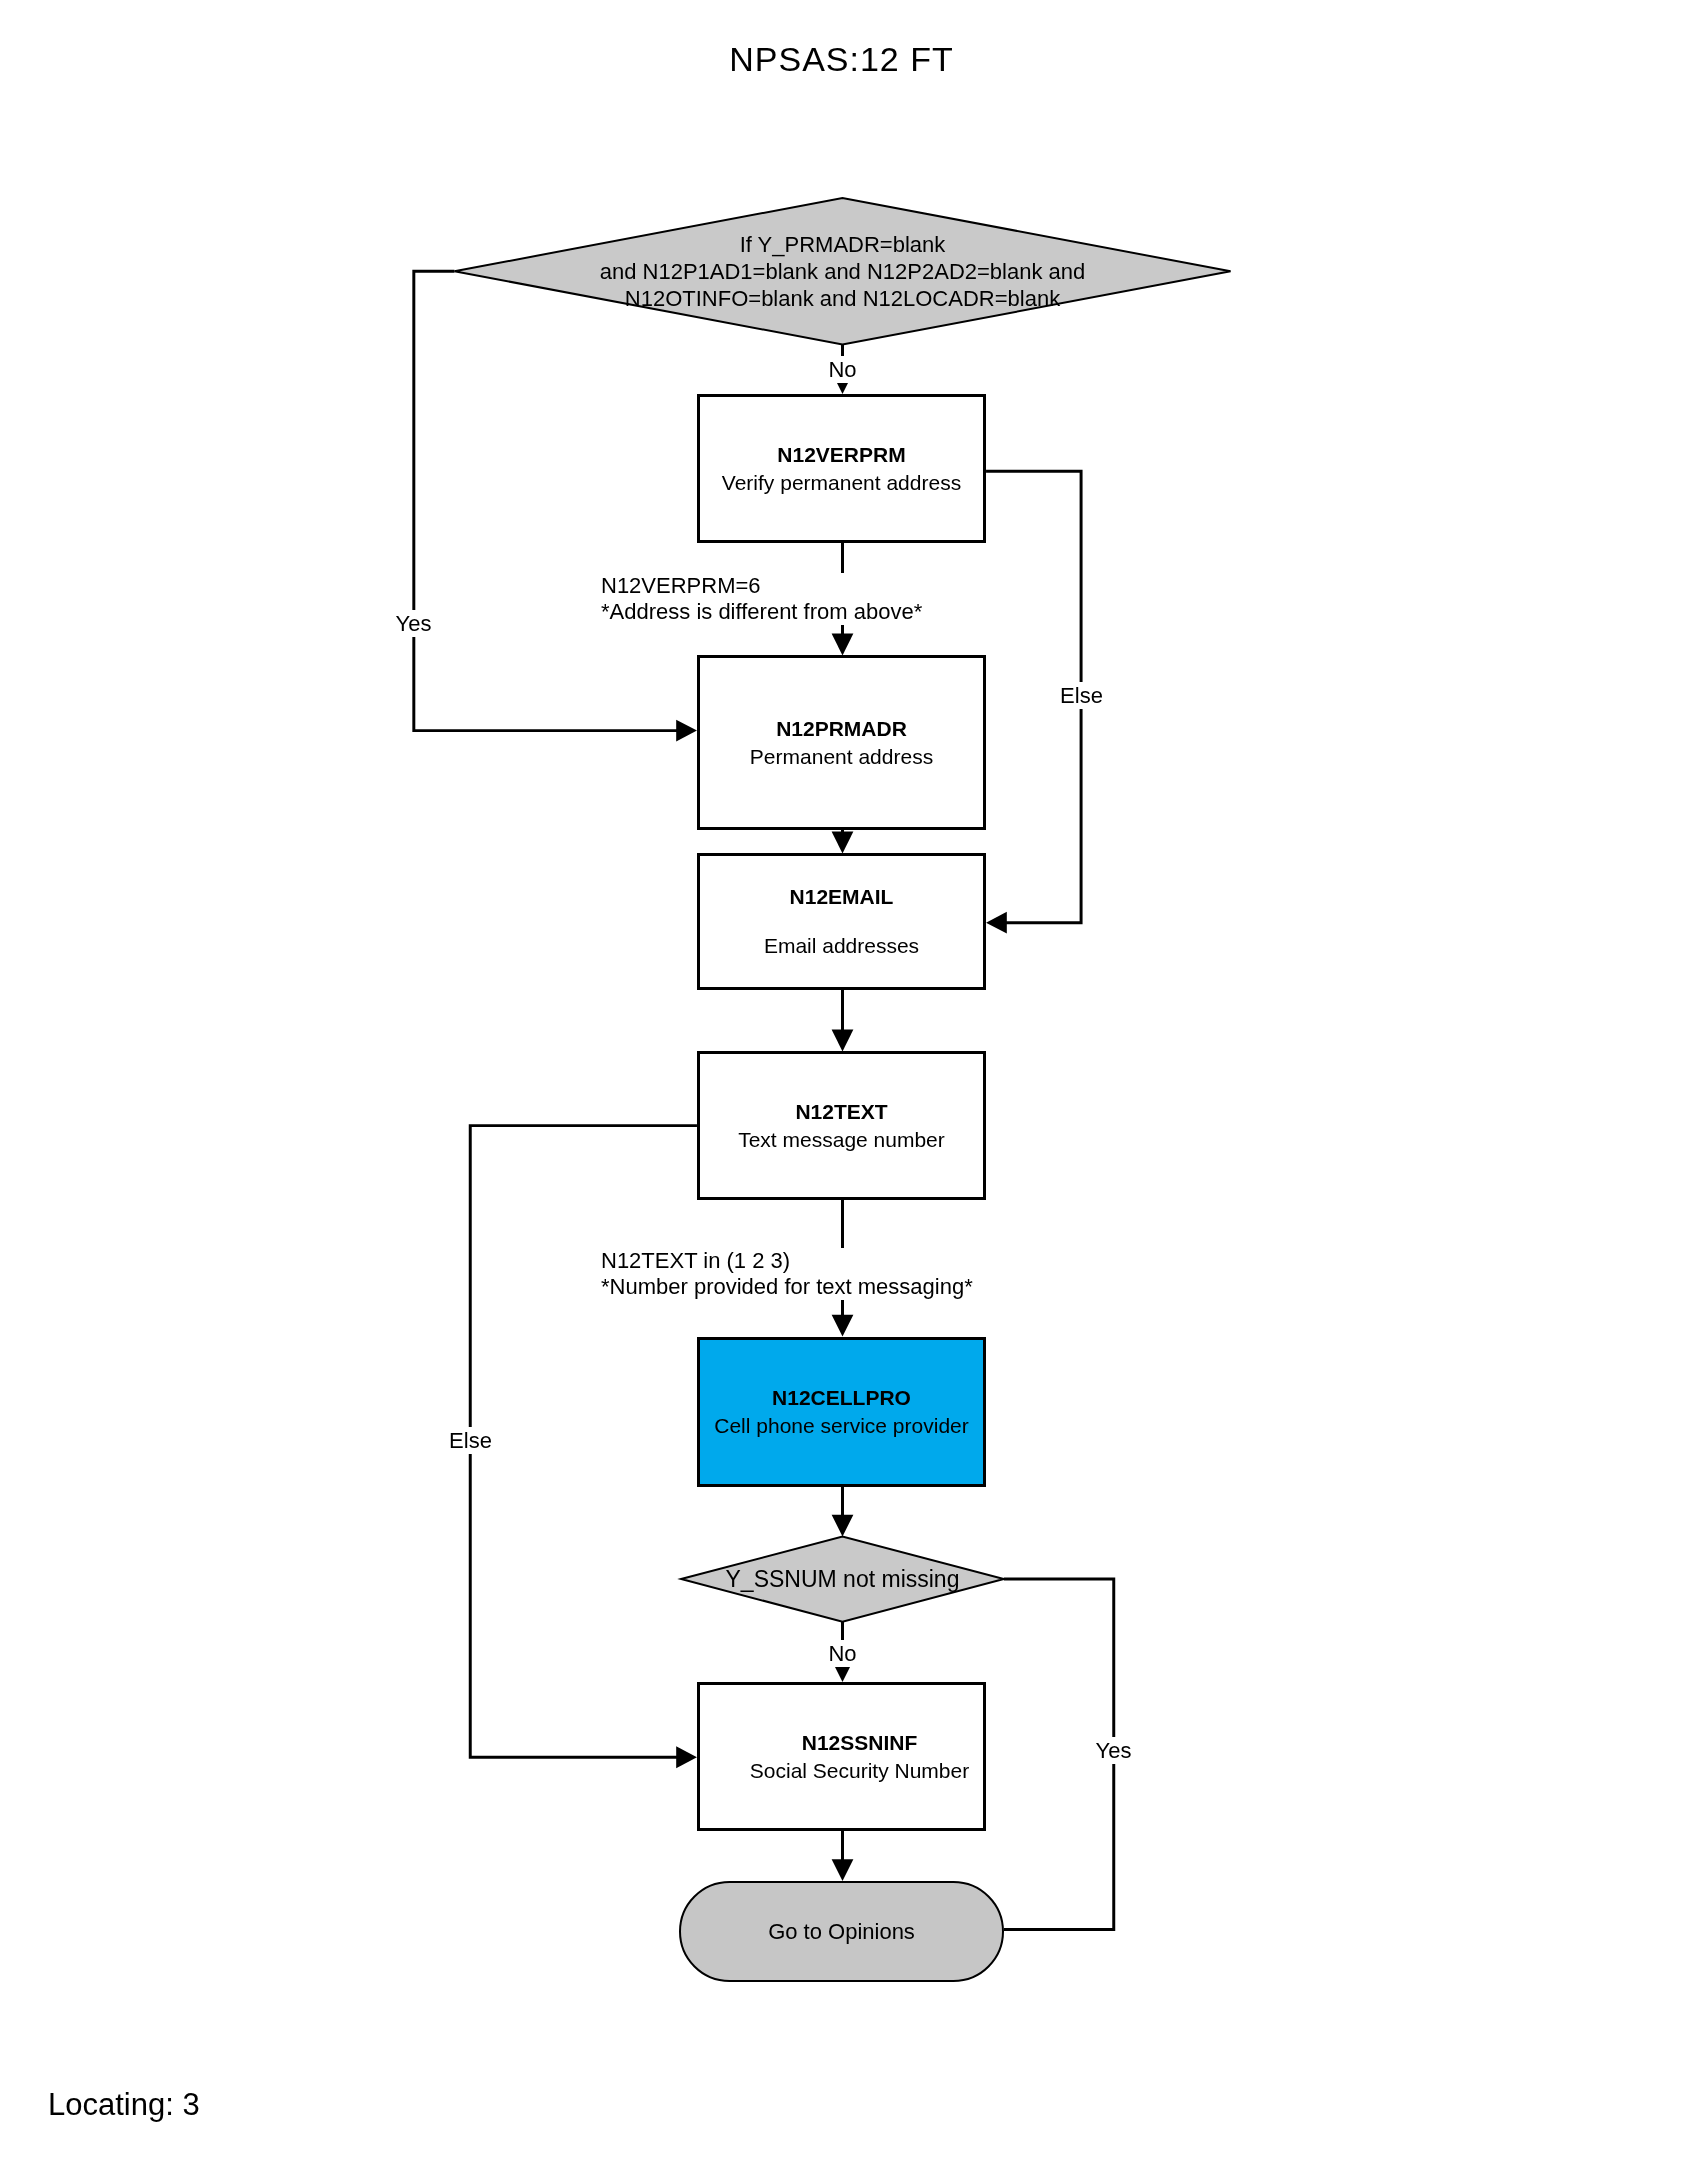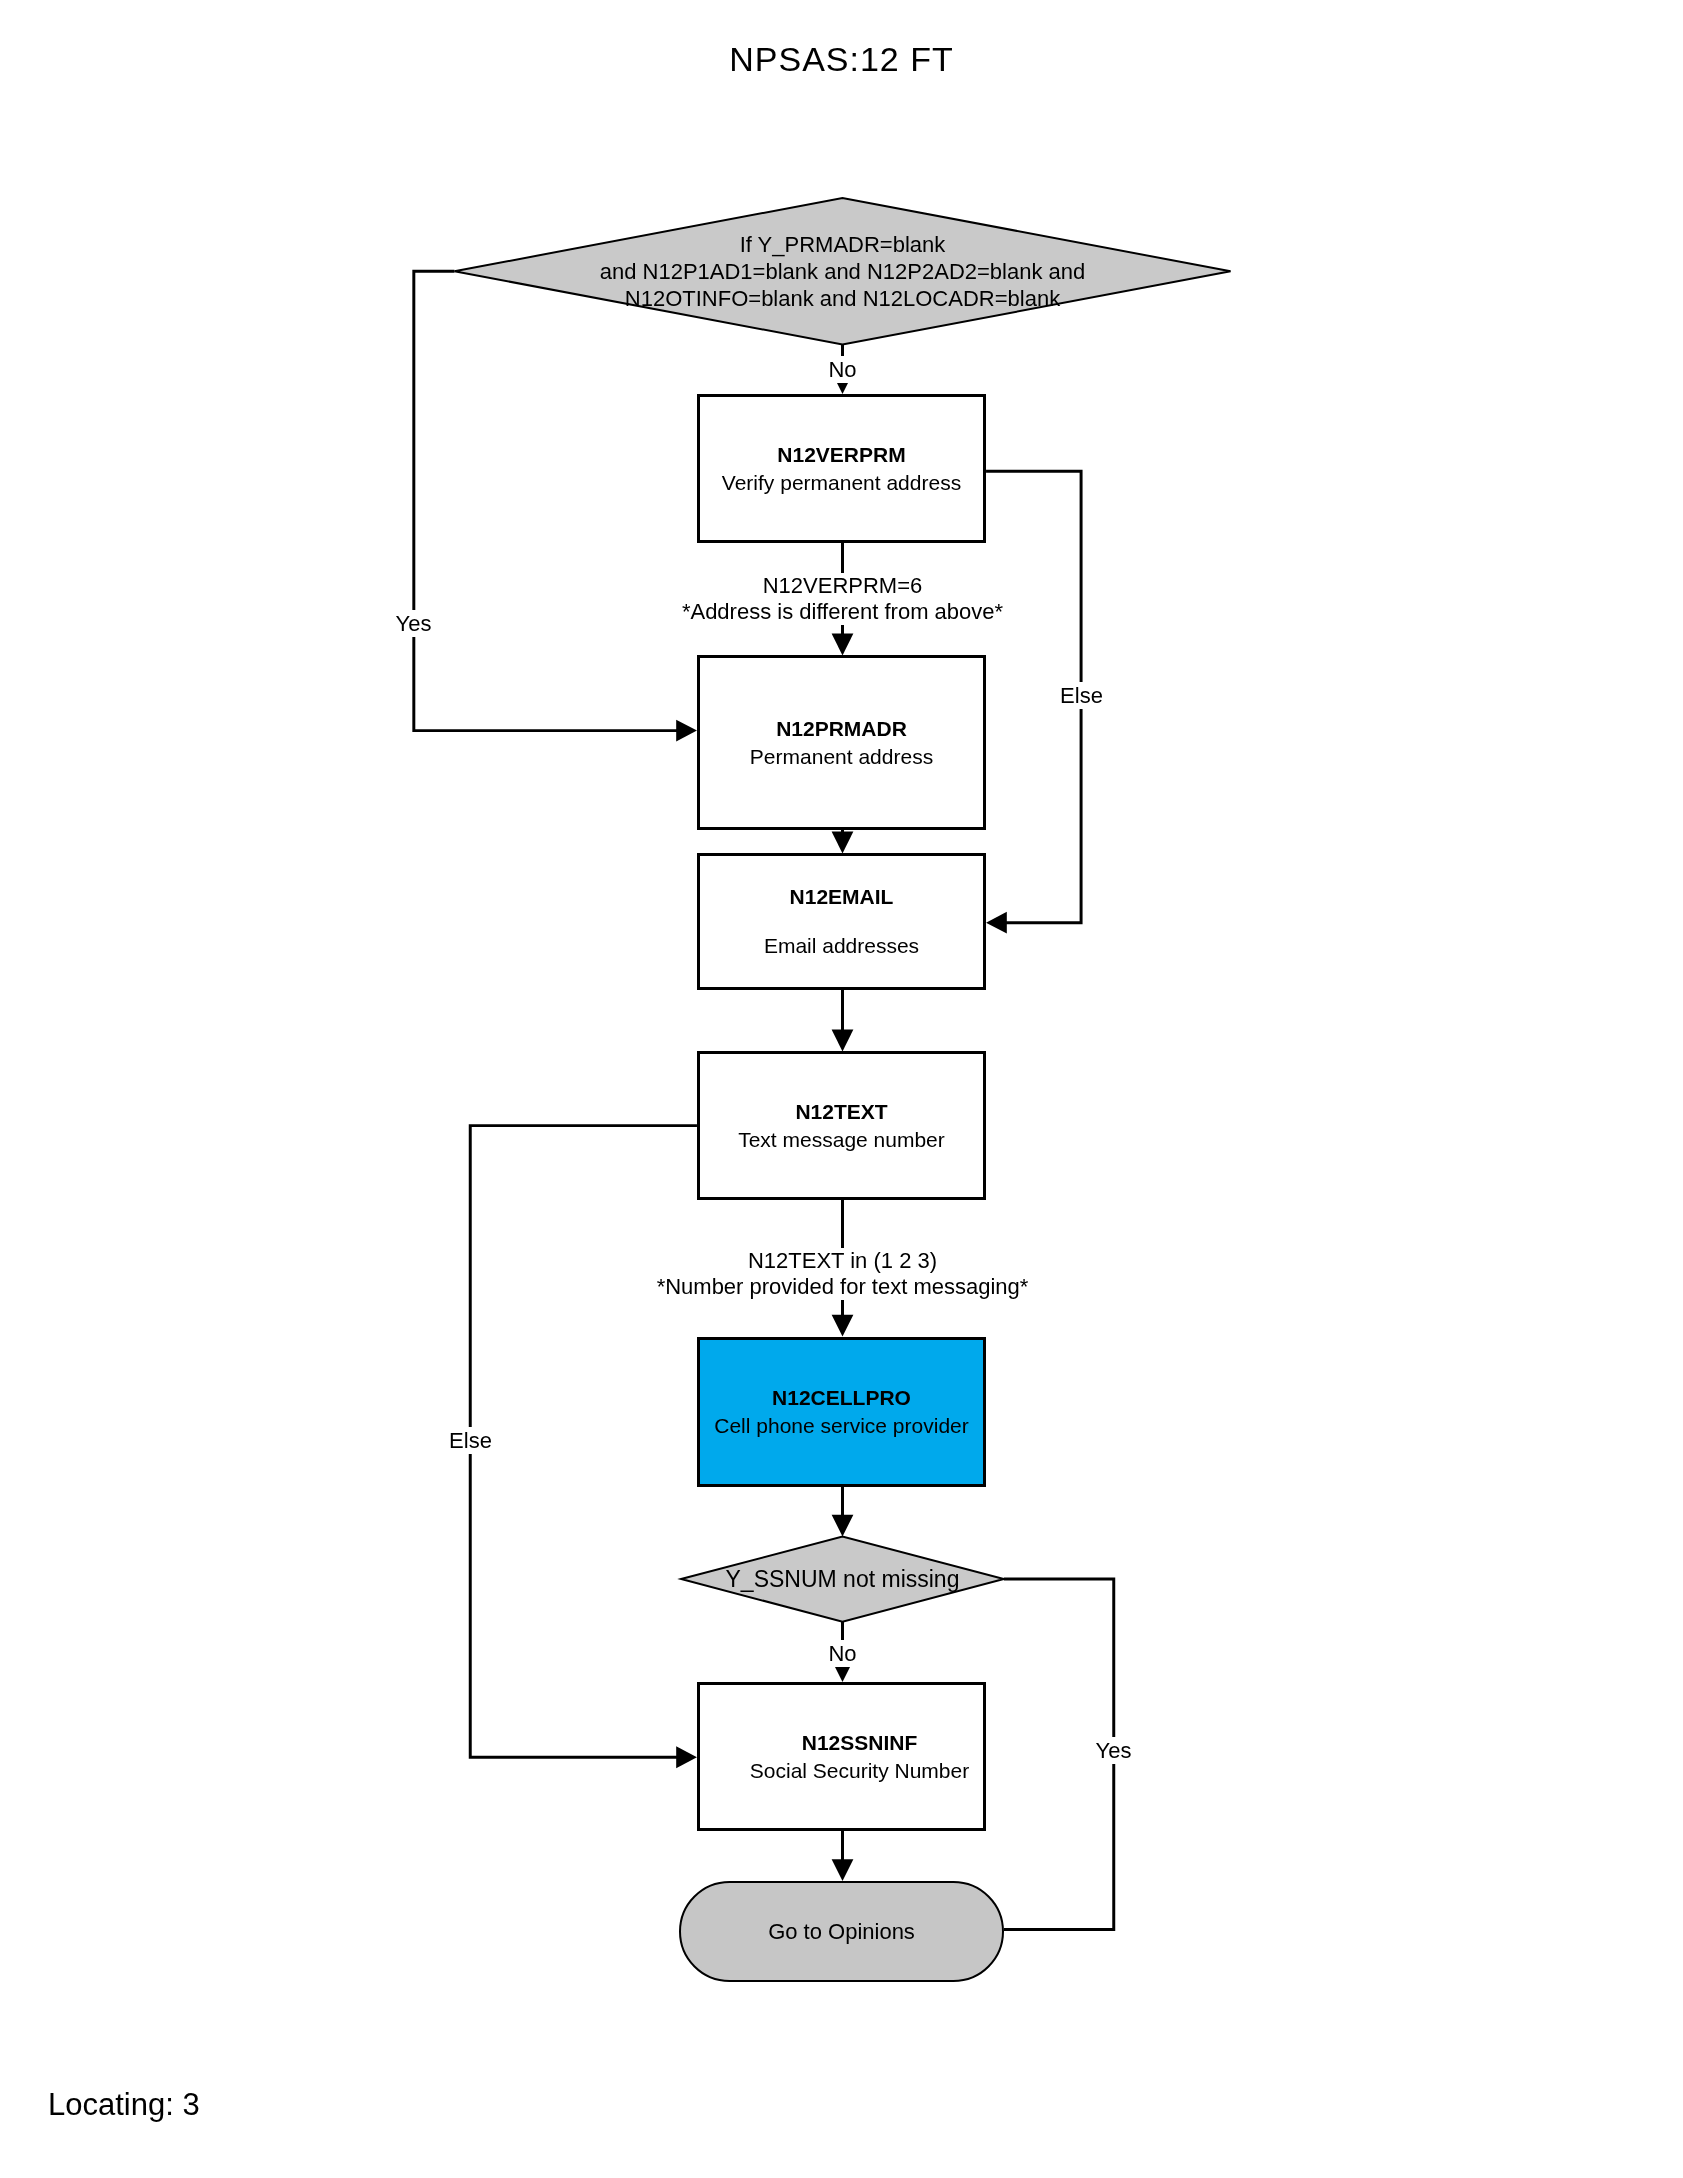--- a/index.html
+++ b/index.html
@@ -60,21 +60,21 @@
   .edge-label span{background:#fff;padding:1px 4px;}
   .lbl-no-top    {left:783px;top:357px;width:119px;}
   .lbl-yes-left  {left:354px;top:611px;width:119px;}
   .lbl-else-right{left:1022px;top:683px;width:119px;}
   .lbl-else-left {left:411px;top:1428px;width:119px;}
   .lbl-no-bottom {left:783px;top:1641px;width:119px;}
   .lbl-yes-right {left:1054px;top:1738px;width:119px;}
 
   
   .annotation{
-    position:absolute;text-align:center;font-size:22px;line-height:26px;
+    position:absolute;text-align:left;font-size:22px;line-height:26px;
   }
   .annotation span{background:#fff;white-space:pre-line;display:inline-block;padding:0 6px;}
   .ann-verprm{left:595px;top:573px;width:495px;}
   .ann-text  {left:595px;top:1248px;width:495px;}
 </style>
 </head>
 <body>
 
 <div id="canvas">
 

